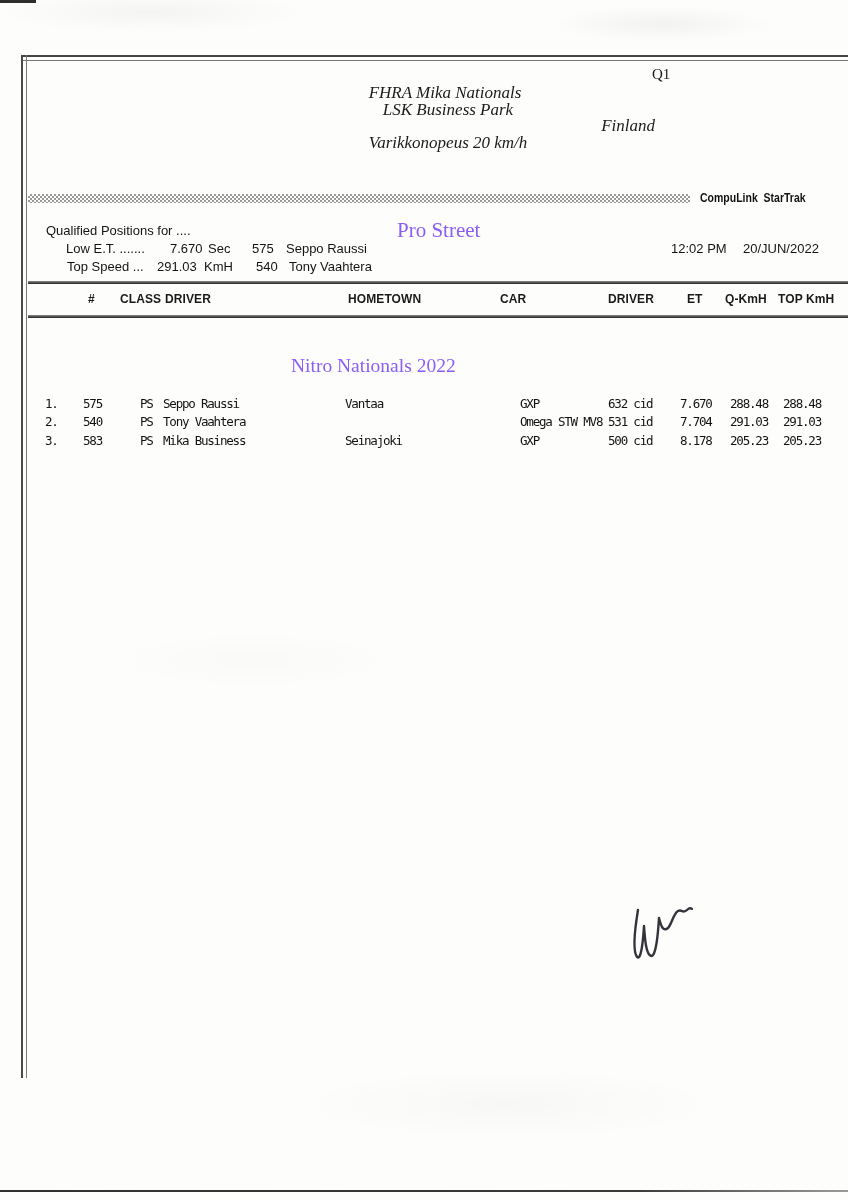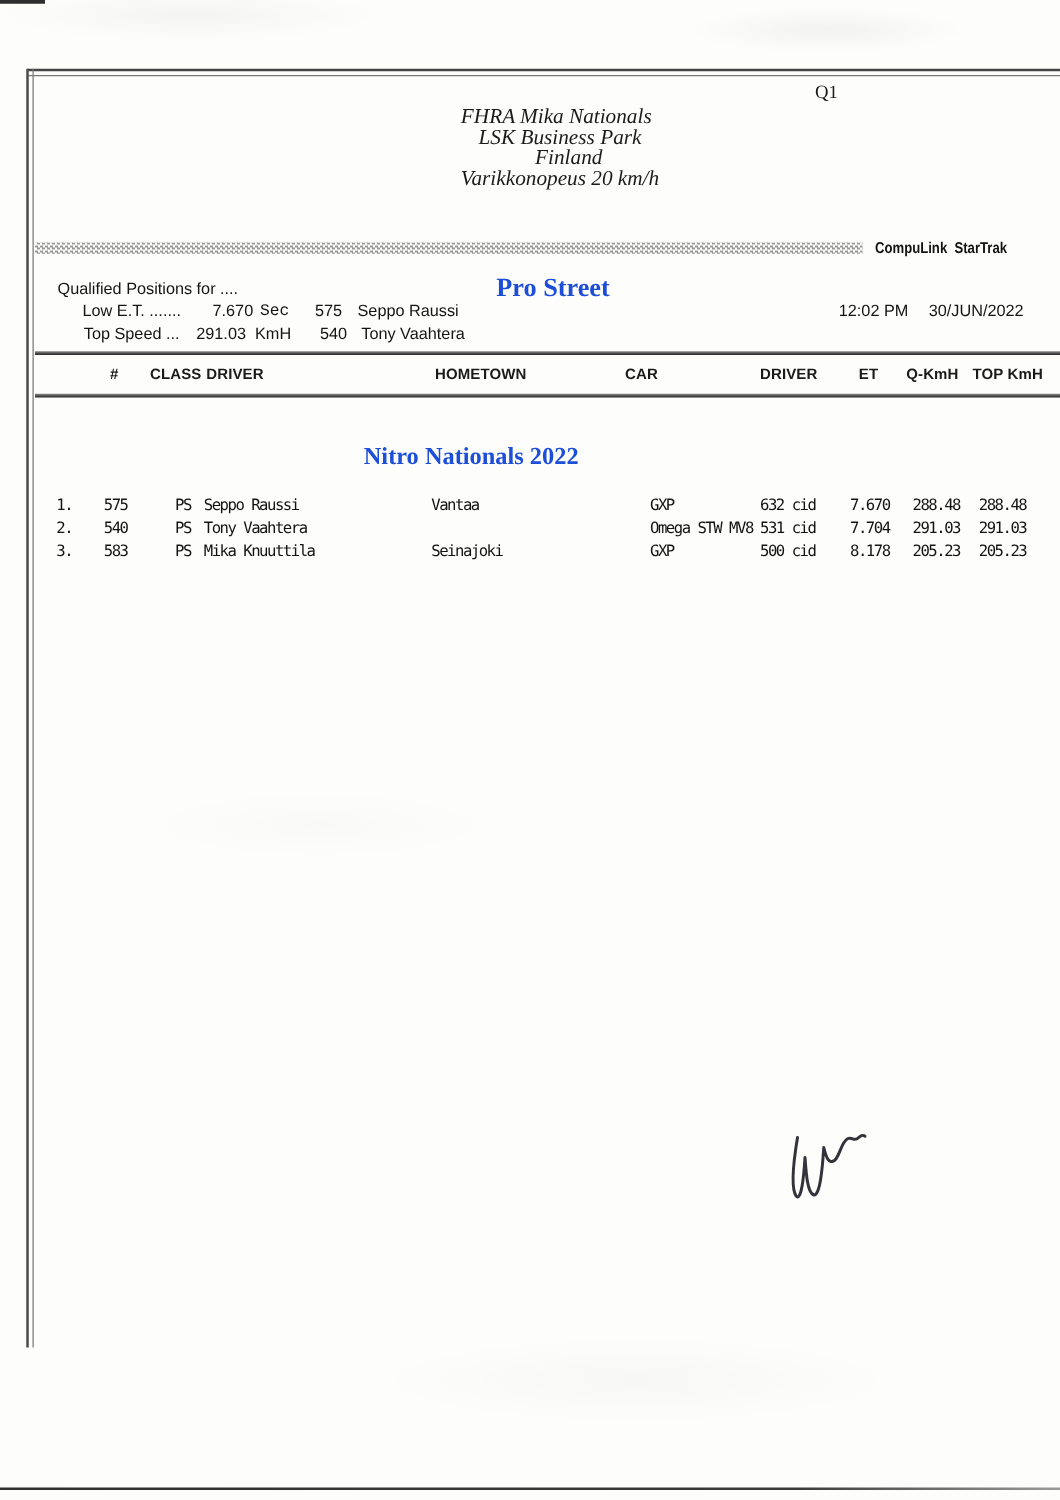--- a/index.html
+++ b/index.html
@@ -12,39 +12,39 @@
       radial-gradient(220px 30px at 18% 1%, rgba(0,0,0,.035), transparent 70%),
       radial-gradient(300px 50px at 60% 92%, rgba(0,0,0,.025), transparent 70%),
       radial-gradient(200px 40px at 30% 55%, rgba(0,0,0,.015), transparent 70%);}
   .abs{position:absolute;white-space:pre;}
   .sans{font-size:13px;color:#141414;}
   .hdr{font-weight:700;font-size:12px;letter-spacing:.1px;color:#1a1a1a;}
   .mono{font-family:"DejaVu Sans Mono","Liberation Mono",monospace;font-size:12.5px;
         letter-spacing:-1.2px;color:#131313;}
   .serif-i{font-family:"Liberation Serif","DejaVu Serif",serif;font-style:italic;
            font-size:17px;color:#1b1b1b;}
-  .serif-b{font-family:"Liberation Serif","DejaVu Serif",serif;font-weight:700;color:#1d4ed8;}
+  .serif-b{font-family:"Liberation Serif","DejaVu Serif",serif;font-weight:400;color:#8b5cf6;}
   
   .edge-top{position:absolute;left:22px;top:55px;width:826px;height:3px;
             border-top:2px solid #454545;border-bottom:1px solid #777;}
   .edge-left{position:absolute;left:21px;top:55px;width:3px;height:1023px;
              border-left:2px solid #4a4a4a;border-right:1px solid #7a7a7a;}
   .edge-bottom{position:absolute;left:0;top:1190px;width:848px;height:2px;
                background:linear-gradient(90deg,#303030 0%,#3a3a3a 75%,#9a9a9a 100%);}
   .mark-topleft{position:absolute;left:0;top:0;width:36px;height:3px;background:#2e2e2e;}
   
   .halftone{position:absolute;left:28px;top:194px;width:662px;height:9px;
     background-image:conic-gradient(#9a9a9a 25%,transparent 0 50%,#9a9a9a 0 75%,transparent 0);
     background-size:4px 4px;}
   .brand{font-weight:700;font-size:12.5px;transform:scaleX(.84);transform-origin:left;color:#111;}
   
   .titleblock{position:absolute;left:247px;top:85px;width:400px;text-align:center;}
   .titleblock div{line-height:16.5px;}
   .tl1{transform:translateX(-2px);} .tl2{transform:translateX(-17px);}
-  .tl3{transform:translateX(1px);}  .tl4{transform:translateX(8px);}
+  .tl3{transform:translateX(1px);}  .tl4{transform:translateX(8px);text-align:right;}
   .tl5{transform:translateX(1px);}
   
   .rule{position:absolute;left:28px;width:820px;height:3px;
         background:linear-gradient(#8a8a8a,#232323);}
   
   .hrow{position:absolute;left:0;top:292px;width:848px;height:16px;}
   .h-pos{left:88px}.h-class{left:120px}.h-driver{left:165px}.h-home{left:348px}
   .h-car{left:500px}.h-motor{left:608px}.h-et{left:687px}.h-q{left:725px}.h-top{left:778px}
   .rrow{position:absolute;left:0;width:848px;height:16px;}
   .row-1{top:396px}.row-2{top:414px}.row-3{top:433px}
@@ -73,32 +73,32 @@
   </div>
 
   <div class="halftone"></div>
   <div class="abs brand" style="left:700px;top:191px;">CompuLink  StarTrak</div>
 
   <div class="abs sans" style="left:46px;top:223px;">Qualified Positions for ....</div>
   <div class="abs serif-b" style="left:397px;top:218px;font-size:21px;">Pro Street</div>
 
   <div class="abs sans" style="left:66px;top:241px;">Low E.T. .......</div>
   <div class="abs sans" style="left:170px;top:241px;">7.670</div>
-  <div class="abs sans" style="left:208px;top:241px;font-family:Liberation Mono, monospace;">Sec</div>
+  <div class="abs sans" style="left:208px;top:241px;">Sec</div>
   <div class="abs sans" style="left:252px;top:241px;">575</div>
   <div class="abs sans" style="left:286px;top:241px;">Seppo Raussi</div>
 
   <div class="abs sans" style="left:67px;top:259px;">Top Speed ...</div>
   <div class="abs sans" style="left:157px;top:259px;">291.03</div>
   <div class="abs sans" style="left:204px;top:259px;">KmH</div>
   <div class="abs sans" style="left:256px;top:259px;">540</div>
   <div class="abs sans" style="left:289px;top:259px;">Tony Vaahtera</div>
 
   <div class="abs sans" style="left:671px;top:241px;">12:02 PM</div>
-  <div class="abs sans" style="left:743px;top:241px;">30/JUN/2022</div>
+  <div class="abs sans" style="left:743px;top:241px;">20/JUN/2022</div>
 
   <div class="rule" style="top:281px;"></div>
   <div class="hrow">
     <span class="abs hdr h-pos">#</span>
     <span class="abs hdr h-class">CLASS</span>
     <span class="abs hdr h-driver">DRIVER</span>
     <span class="abs hdr h-home">HOMETOWN</span>
     <span class="abs hdr h-car">CAR</span>
     <span class="abs hdr h-motor">DRIVER</span>
     <span class="abs hdr h-et">ET</span>
@@ -130,21 +130,21 @@
     <span class="abs mono col-car">Omega STW MV8</span>
     <span class="abs mono col-motor">531 cid</span>
     <span class="abs mono col-et">7.704</span>
     <span class="abs mono col-q">291.03</span>
     <span class="abs mono col-top">291.03</span>
   </div>
   <div class="rrow row-3">
     <span class="abs mono col-rank">3.</span>
     <span class="abs mono col-num">583</span>
     <span class="abs mono col-class">PS</span>
-    <span class="abs mono col-driver">Mika Knuuttila</span>
+    <span class="abs mono col-driver">Mika Business</span>
     <span class="abs mono col-home">Seinajoki</span>
     <span class="abs mono col-car">GXP</span>
     <span class="abs mono col-motor">500 cid</span>
     <span class="abs mono col-et">8.178</span>
     <span class="abs mono col-q">205.23</span>
     <span class="abs mono col-top">205.23</span>
   </div>
 
   <svg class="sig" viewBox="0 0 92 86">
     <path d="M26 22 C 24 34, 20 62, 25 69 C 29 73, 31 54, 32 38

